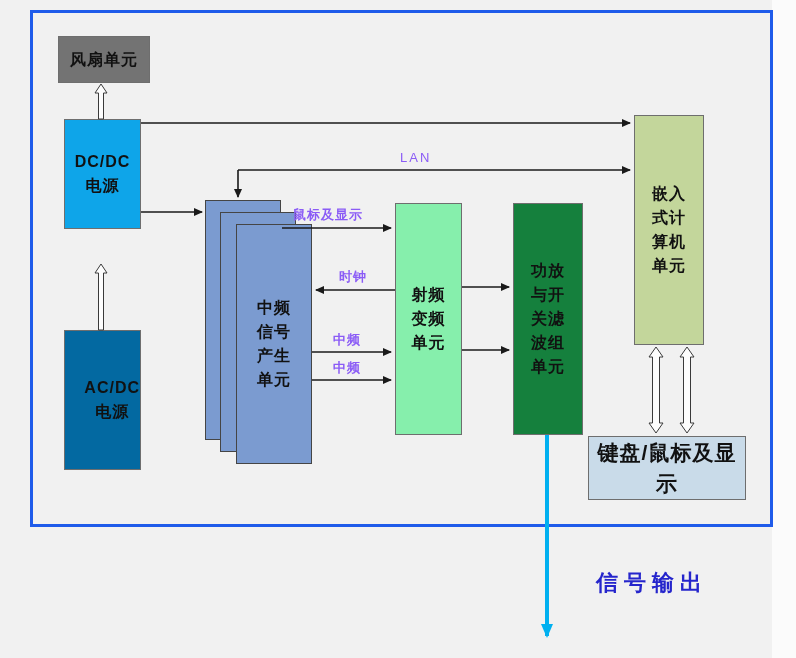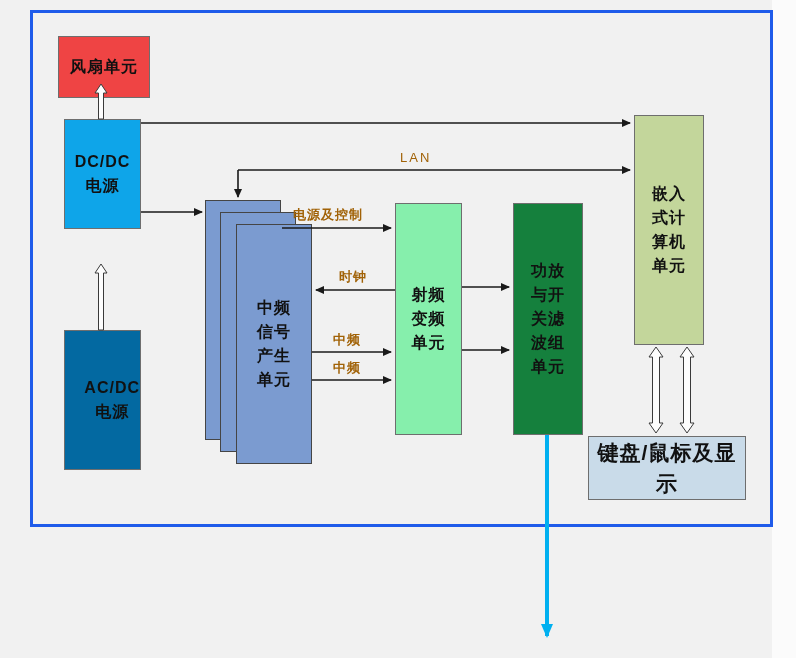--- a/index.html
+++ b/index.html
@@ -9,34 +9,34 @@
     font-family:"Liberation Sans", sans-serif;
   }
   #canvas{position:relative;width:796px;height:658px;overflow:hidden;background:#f1f1f1;}
   .right-margin{position:absolute;left:772px;top:0;width:24px;height:658px;background:#fbfbfb;}
   .frame{position:absolute;left:30px;top:10px;width:737px;height:511px;border:3px solid #1f5bea;background:transparent;}
   .box{
     position:absolute;display:flex;align-items:center;justify-content:center;
     border:1px solid #6e6e6e;color:#111;box-sizing:border-box;
   }
   .box-label{white-space:pre-line;text-align:center;font-size:16px;line-height:1.5;font-weight:600;letter-spacing:1px;}
-  .fan{left:58px;top:36px;width:92px;height:62px;background:#ef4444;}
+  .fan{left:58px;top:36px;width:92px;height:47px;background:#737373;}
   .dcdc{left:64px;top:119px;width:77px;height:110px;background:#0ea5e9;}
   .acdc{left:64px;top:330px;width:77px;height:140px;background:#0369a1;justify-content:flex-end;}
   .stack{background:#7b9bd0;border:1px solid #454545;}
   .stack-back{left:205px;top:200px;width:76px;height:240px;}
   .stack-mid{left:220px;top:212px;width:76px;height:240px;}
   .stack-front{left:236px;top:224px;width:76px;height:240px;}
   .rf{left:395px;top:203px;width:67px;height:232px;background:#86efac;}
   .pa{left:513px;top:203px;width:70px;height:232px;background:#15803d;}
   .computer{left:634px;top:115px;width:70px;height:230px;background:#c3d69b;align-items:center;}
   .kbd{left:588px;top:436px;width:158px;height:64px;background:#c9dbe9;}
   .kbd .box-label{font-size:21px;}
   .overlay{position:absolute;left:0;top:0;width:796px;height:658px;pointer-events:none;}
-  .alabel{position:absolute;font-size:13px;color:#a16207;font-weight:700;letter-spacing:1px;}
+  .alabel{position:absolute;font-size:13px;color:#8b5cf6;font-weight:700;letter-spacing:1px;}
   .alabel.lan{font-weight:400;letter-spacing:2px;}
   .signal-out{
     position:absolute;left:596px;top:568px;
     font-size:22px;font-weight:700;color:#2525cc;letter-spacing:6px;
   }
 </style>
 </head>
 <body>
 
 <div id="canvas">
@@ -123,19 +123,20 @@
 
     <polygon points="101,264 95,273 98.5,273 98.5,330 103.5,330 103.5,273 107,273" fill="#fdfdfd" stroke="#3a3a3a" stroke-width="1"></polygon>
 
     <polygon points="656,347 649,357 652.5,357 652.5,423 649,423 656,433 663,423 659.5,423 659.5,357 663,357" fill="#fdfdfd" stroke="#3a3a3a" stroke-width="1"></polygon>
     <polygon points="687,347 680,357 683.5,357 683.5,423 680,423 687,433 694,423 690.5,423 690.5,357 694,357" fill="#fdfdfd" stroke="#3a3a3a" stroke-width="1"></polygon>
 
     <line x1="547" y1="435" x2="547" y2="636" stroke="#00b0f0" stroke-width="4" marker-end="url(#mc)"></line>
   </svg>
 
   <div class="alabel lan" style="left:400px;top:150px;">LAN</div>
-  <div class="alabel" style="left:293px;top:206px;">电源及控制</div>
+  <div class="alabel" style="left:293px;top:206px;">鼠标及显示</div>
   <div class="alabel" style="left:339px;top:268px;font-family:Liberation Mono, monospace;">时钟</div>
   <div class="alabel" style="left:333px;top:331px;">中频</div>
   <div class="alabel" style="left:333px;top:359px;">中频</div>
 
+  <div class="signal-out">信号输出</div>
 
 </div>
 
 </body></html>

